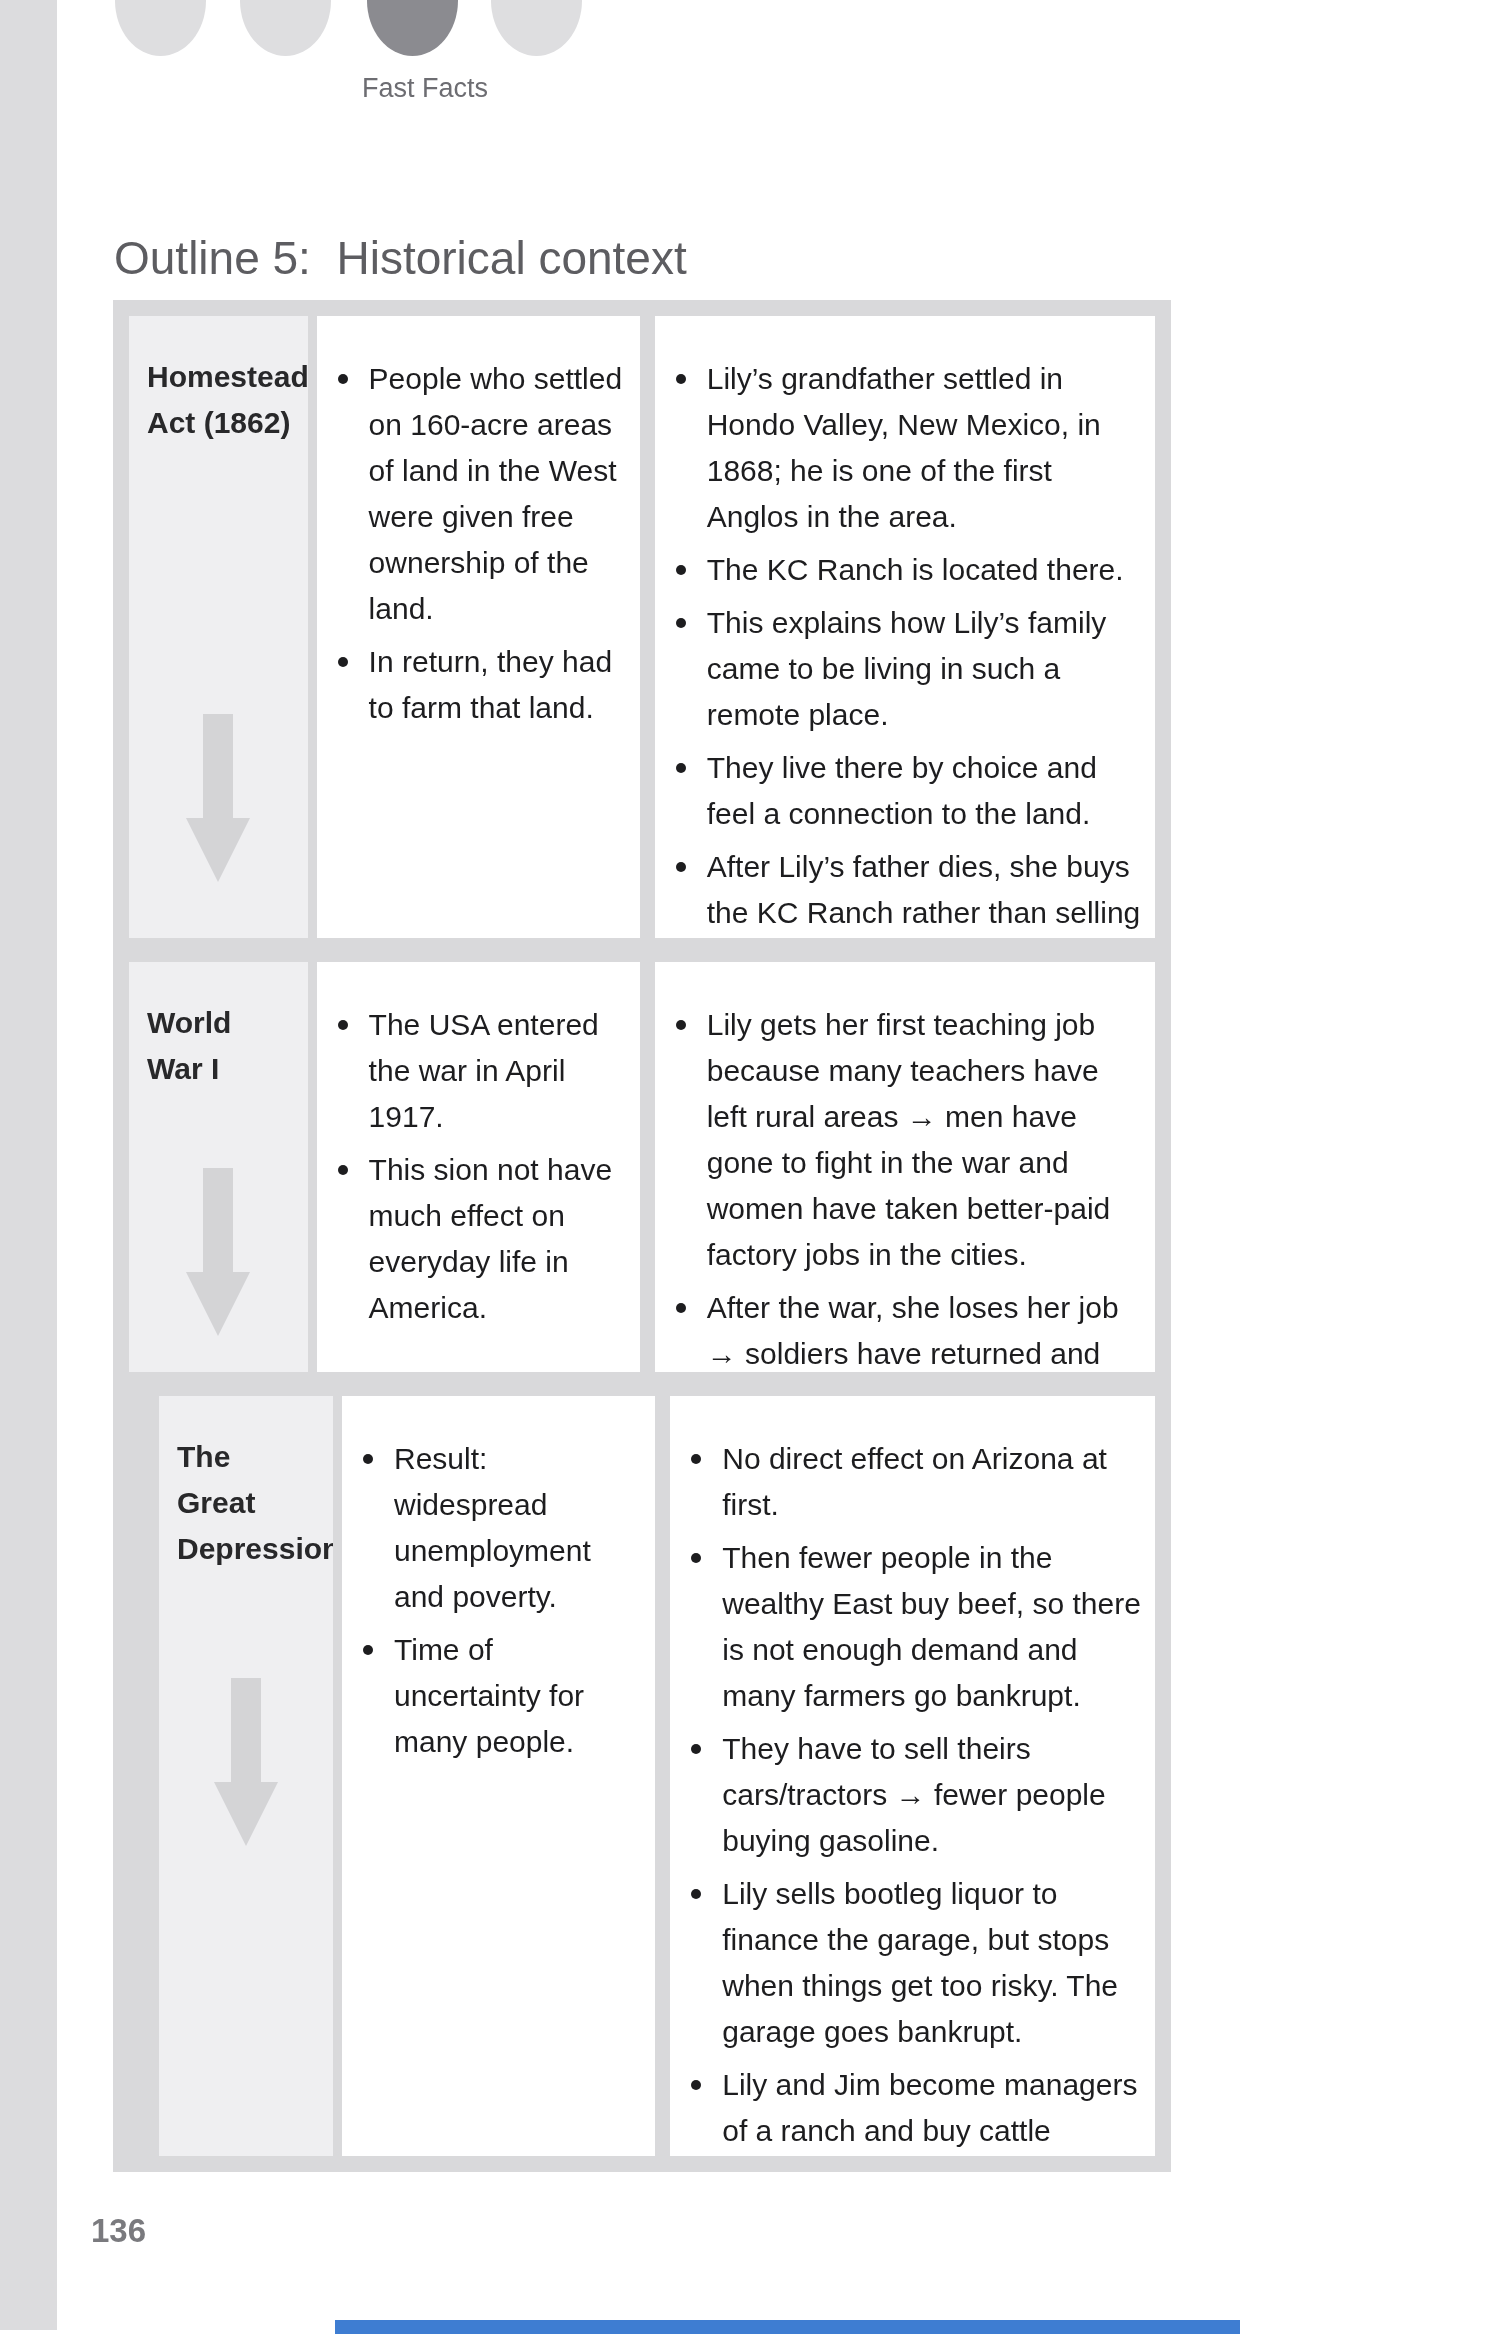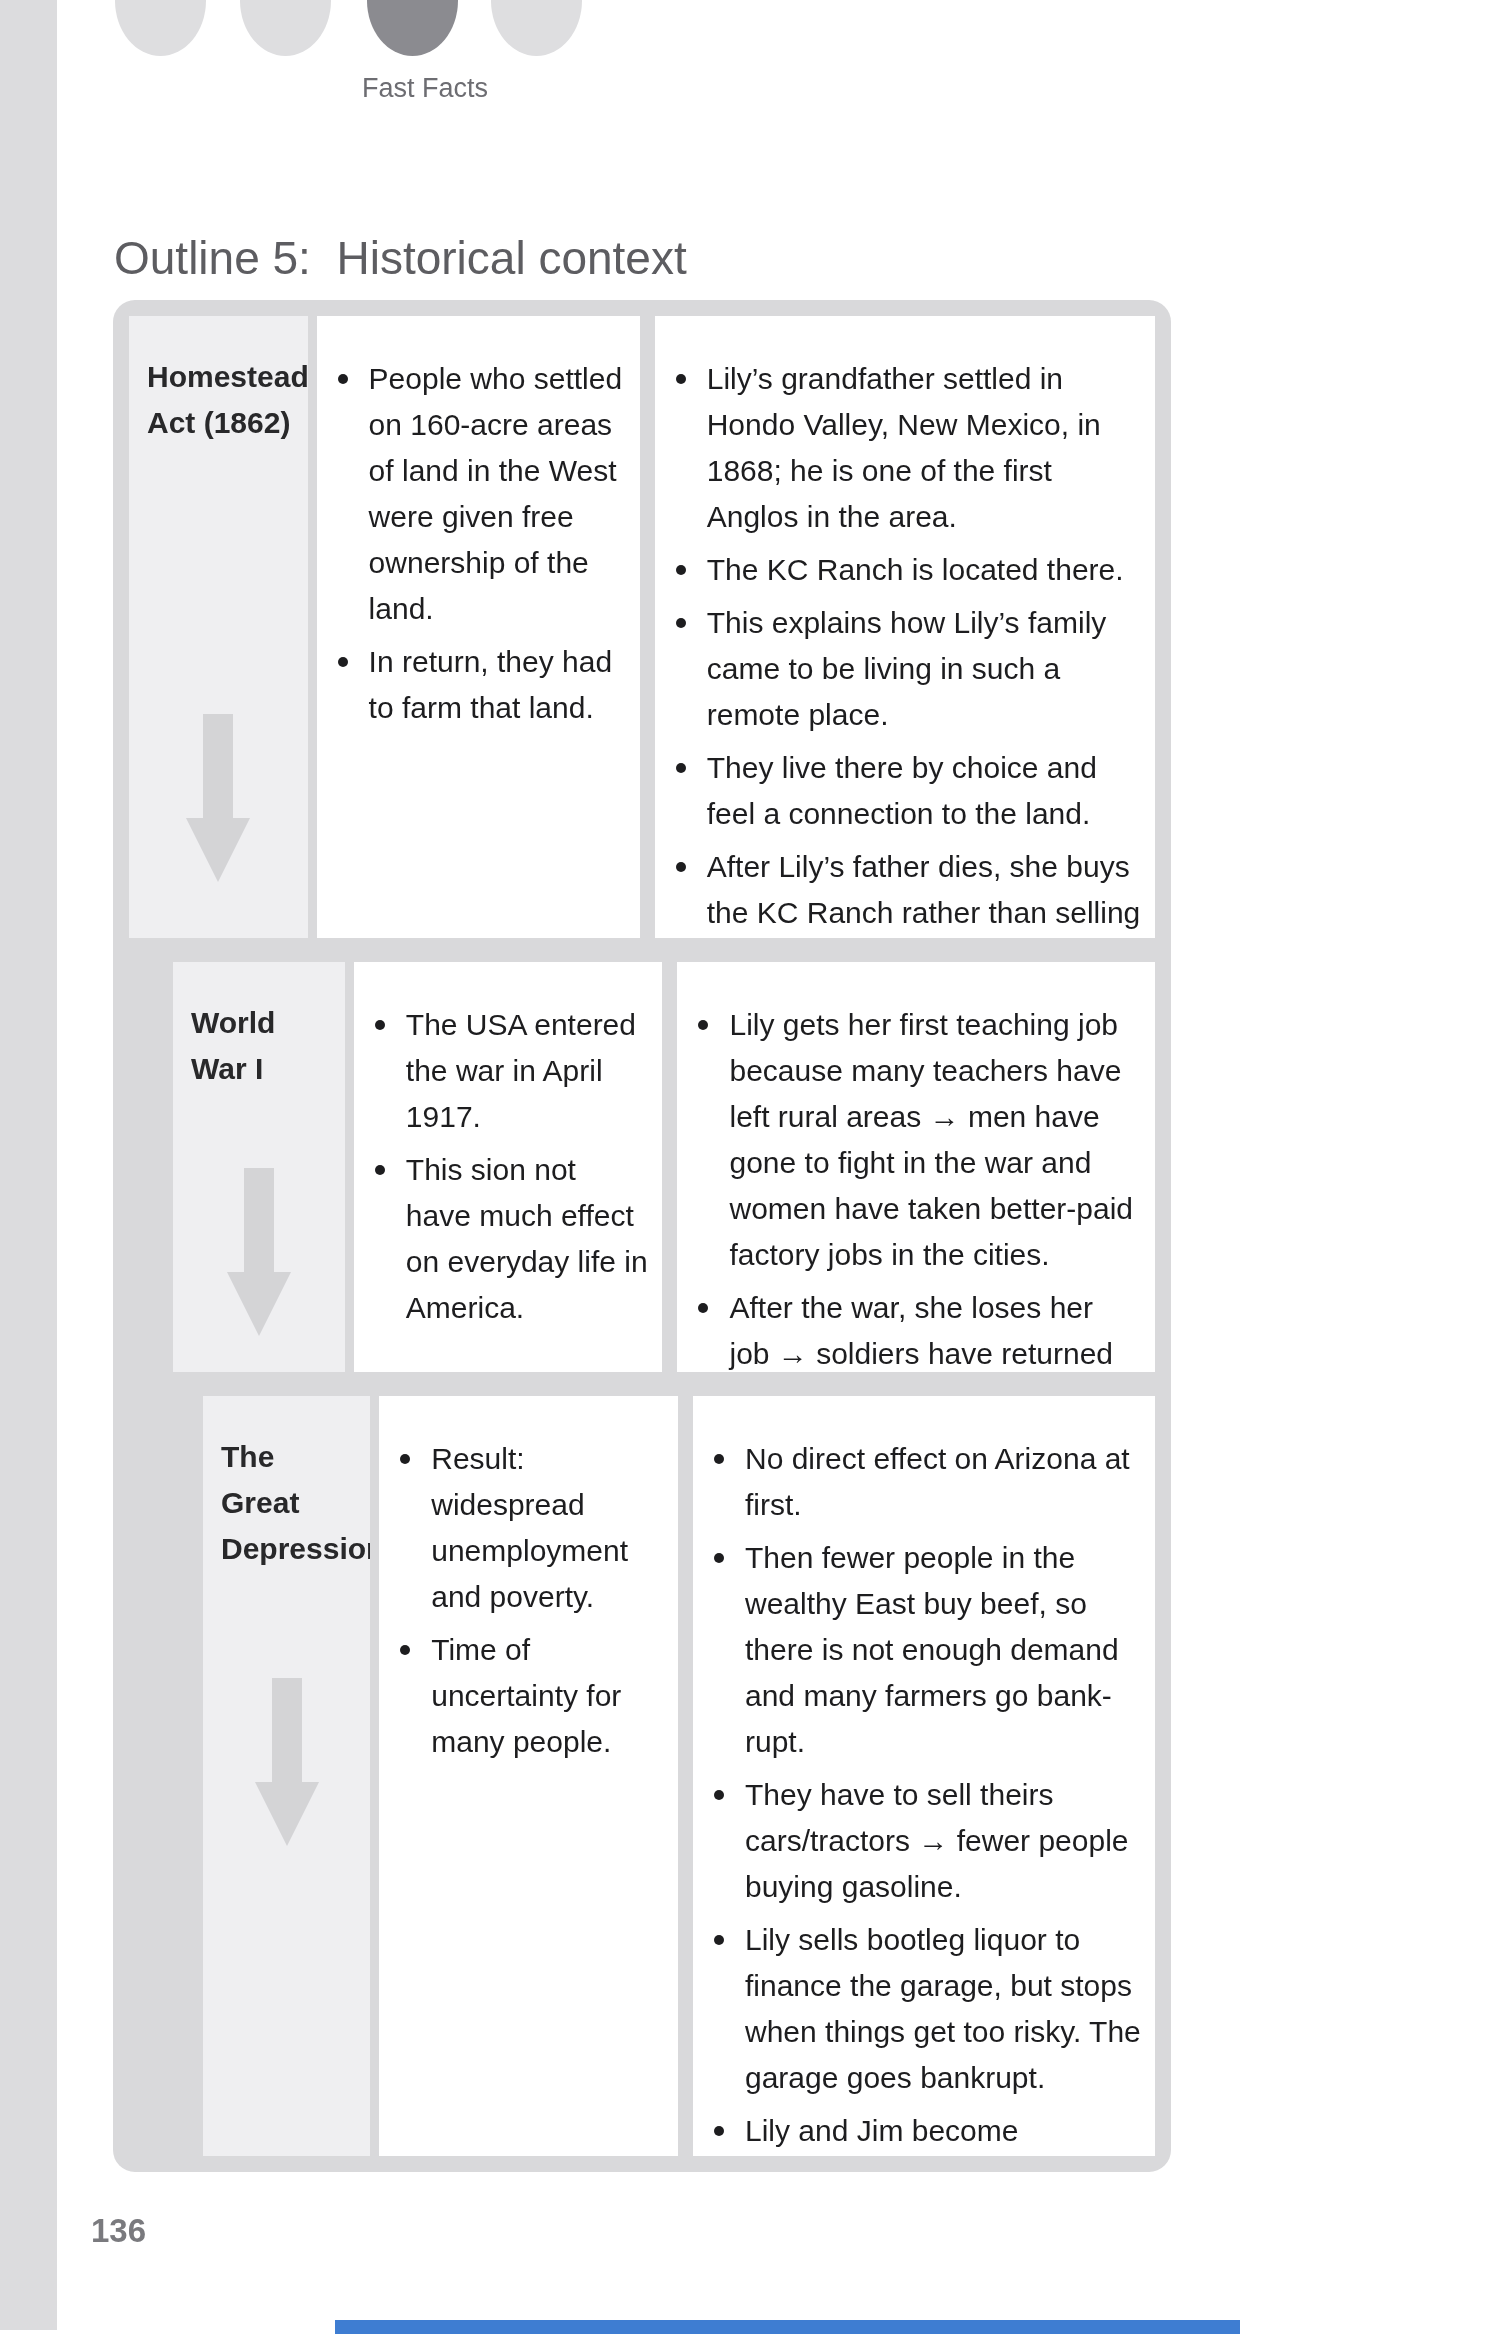--- a/index.html
+++ b/index.html
@@ -37,24 +37,23 @@
     font-size: 46px; font-weight: 400; color: #5d5d61;
     white-space: pre;
   }
   
   .grid-table {
     position: absolute; left: 113px; top: 300px;
     width: 1058px;
     box-sizing: border-box;
     background: #d9d9db;
     padding: 16px;
-    border-radius: 22px;
   }
   .grid-row { display: flex; }
-  .grid-row + .grid-row { margin-top: 24px; margin-left: 44px; }
+  .grid-row + .grid-row { margin-top: 24px; }
   .grid-row.r1 { height: 622px; }
   .grid-row.r2 { height: 410px; }
   .grid-row.r3 { height: 760px; padding-left: 30px; }
   .cell { box-sizing: border-box; overflow: hidden; }
   .cell-label {
     width: 216px; margin-right: 9px;
     background: #efeff1;
     padding: 38px 16px 0 18px;
     position: relative;
     font-weight: bold; font-size: 30px; line-height: 46px;

